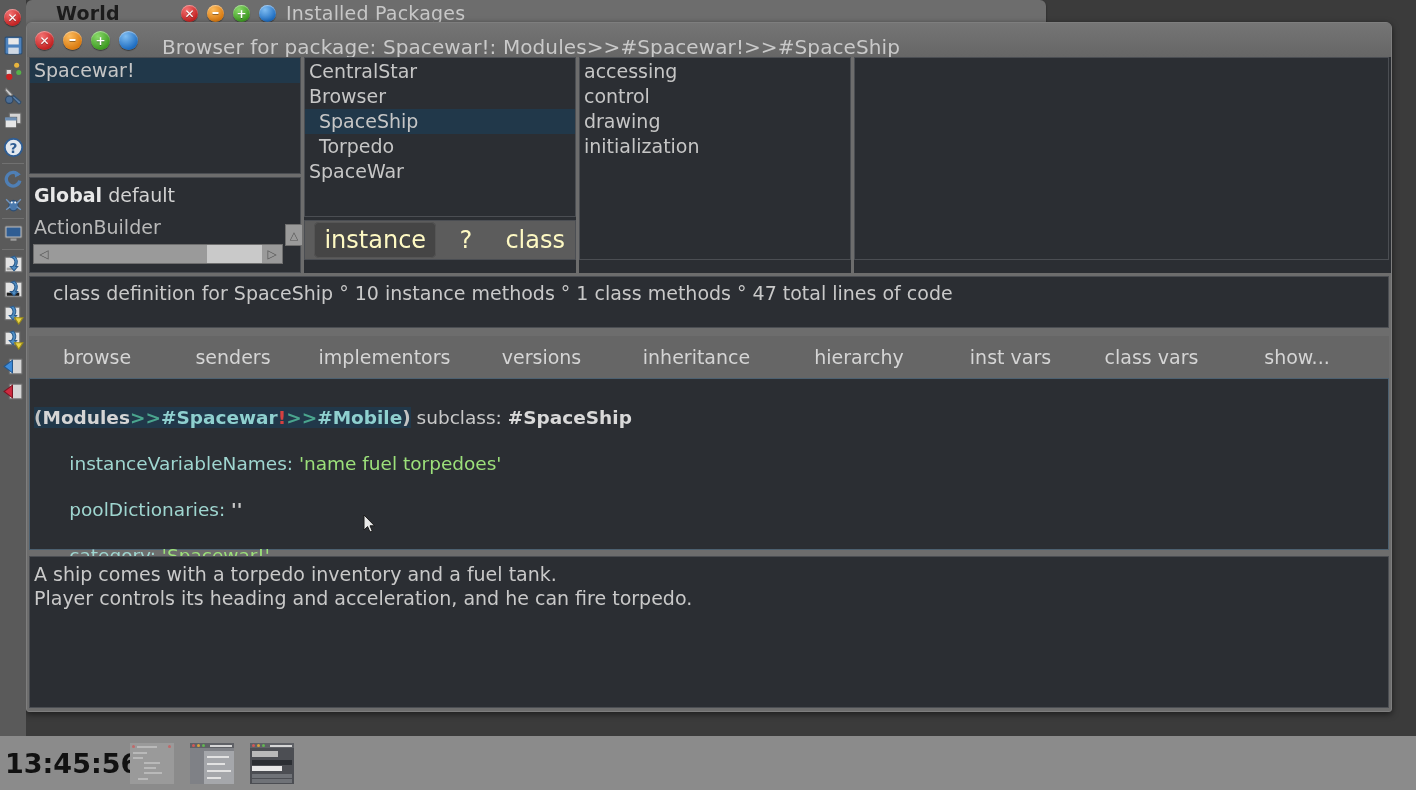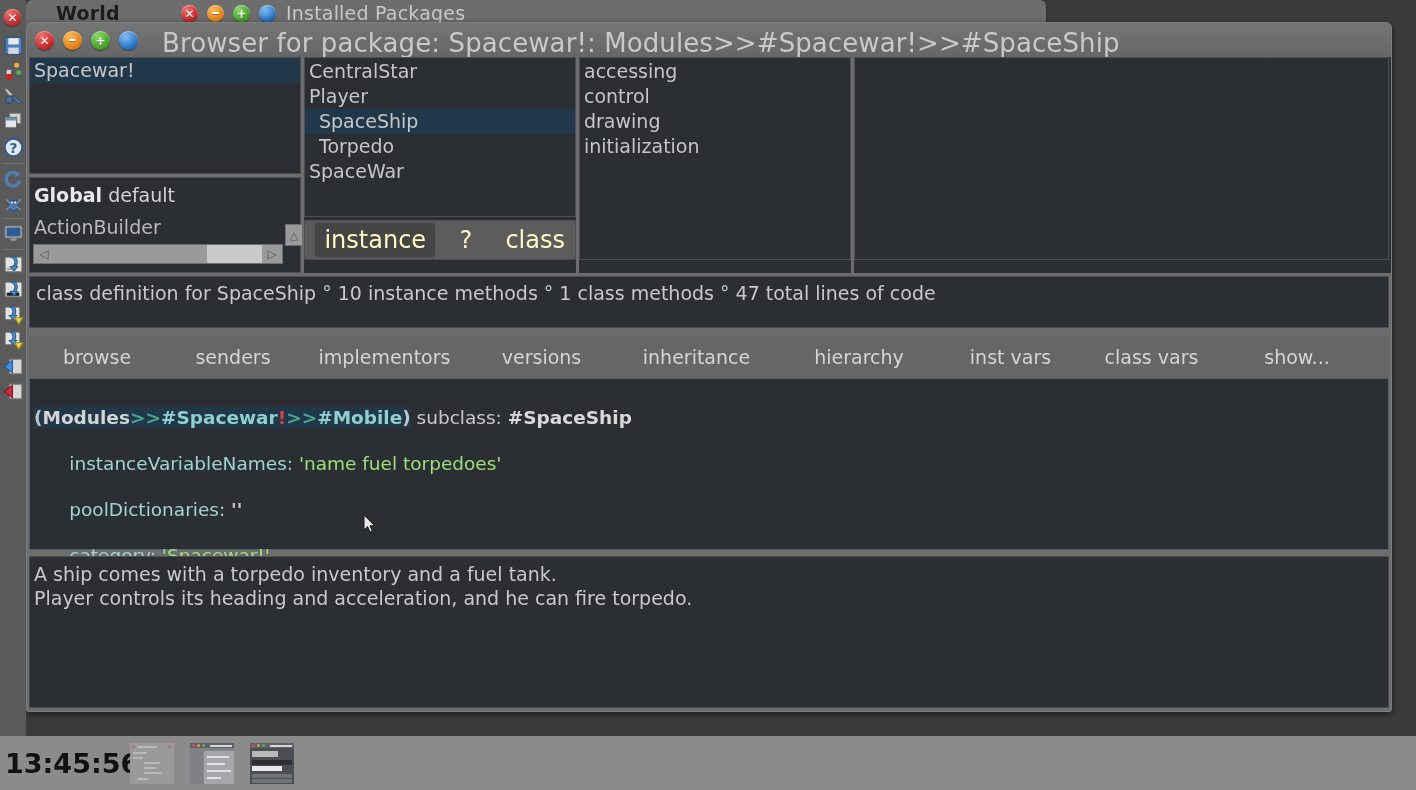--- a/index.html
+++ b/index.html
@@ -65,22 +65,22 @@
     border: 1px solid #7e7e7e;
     box-sizing: border-box;
   }
   .wtitlebar {
     position: relative; height: 34px;
     background: linear-gradient(#757575, #666666);
     border-radius: 5px 5px 0 0;
   }
   .wbtns { position: absolute; left: 8px; top: 8px; display: flex; gap: 9px; }
   .wtitle {
-    position: absolute; left: 135px; top: 5px; right: 10px;
-    font-size: 26px; color: #c9c9c9; white-space: nowrap;
+    position: absolute; left: 135px; top: 12px; right: 10px;
+    font-size: 20px; color: #c9c9c9; white-space: nowrap;
     letter-spacing: .1px;
   }
 
   
   .panes {
     position: absolute; left: 2px; top: 34px; width: 1362px; height: 216px;
     display: flex;
   }
   .pane { position: relative; background: #2b2e33; }
 
@@ -160,21 +160,21 @@
     position: absolute; left: 0; top: 0; right: 2px; height: 203px;
     background: #2b2e33; border: 1px solid #4b4e53; box-sizing: border-box;
   }
 
   
   .statusbar {
     position: absolute; left: 2px; top: 253px; width: 1360px; height: 52px;
     background: #2b2e33; border: 1px solid #4b4e53; box-sizing: border-box;
   }
   .statusbar .txt {
-    font-size: 19px; color: #c9c9c9; padding: 5px 6px; white-space: nowrap;
+    font-size: 19px; color: #c9c9c9; padding: 5px 23px; white-space: nowrap;
   }
 
   
   .btnbar {
     position: absolute; left: 2px; top: 313px; width: 1360px; height: 42px;
     background: #666666;
     display: flex; align-items: center;
   }
   .bb {
     font-size: 19px; color: #d5d5d5; text-align: center;
@@ -314,21 +314,21 @@
               <div class="thumb"></div>
             </div>
           <div class="arrow">▷</div>
         </div>
         <div class="vscroll-up">△</div>
       </div>
 
       <div class="pane pane-class">
         <div class="class-list">
           <div class="row">CentralStar</div>
-          <div class="row">Player</div>
+          <div class="row">Browser</div>
           <div class="row indent sel">SpaceShip</div>
           <div class="row indent">Torpedo</div>
           <div class="row">SpaceWar</div>
         </div>
         <div class="switchbar">
           <div style="width:12px"></div>
           <div class="sw active">instance</div>
           <div style="width:22px"></div>
           <div class="sw q">?</div>
           <div style="width:22px"></div>

